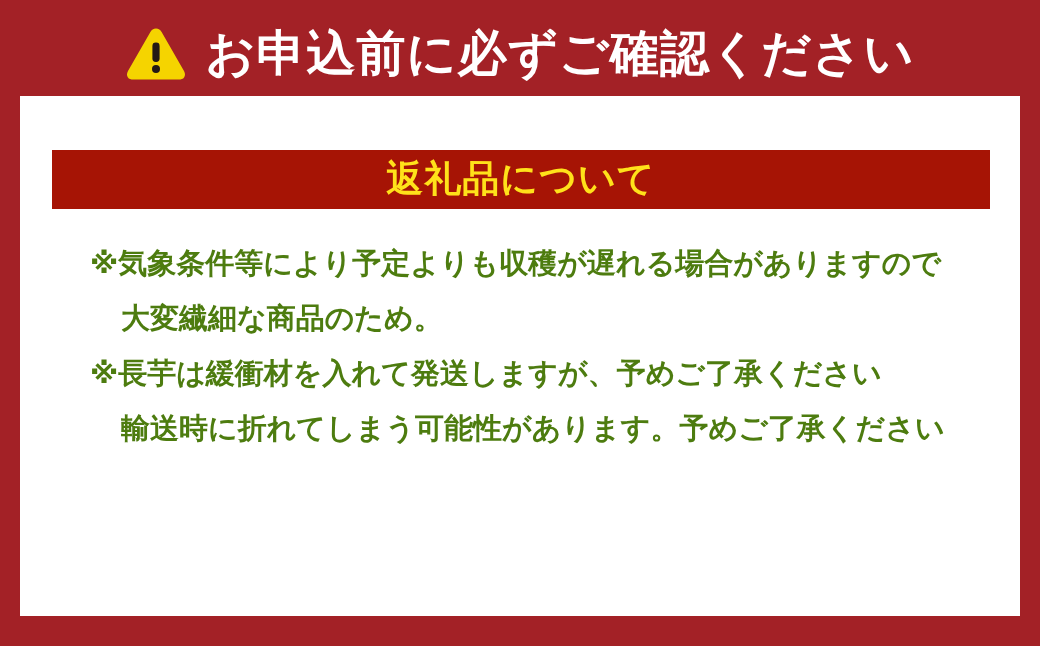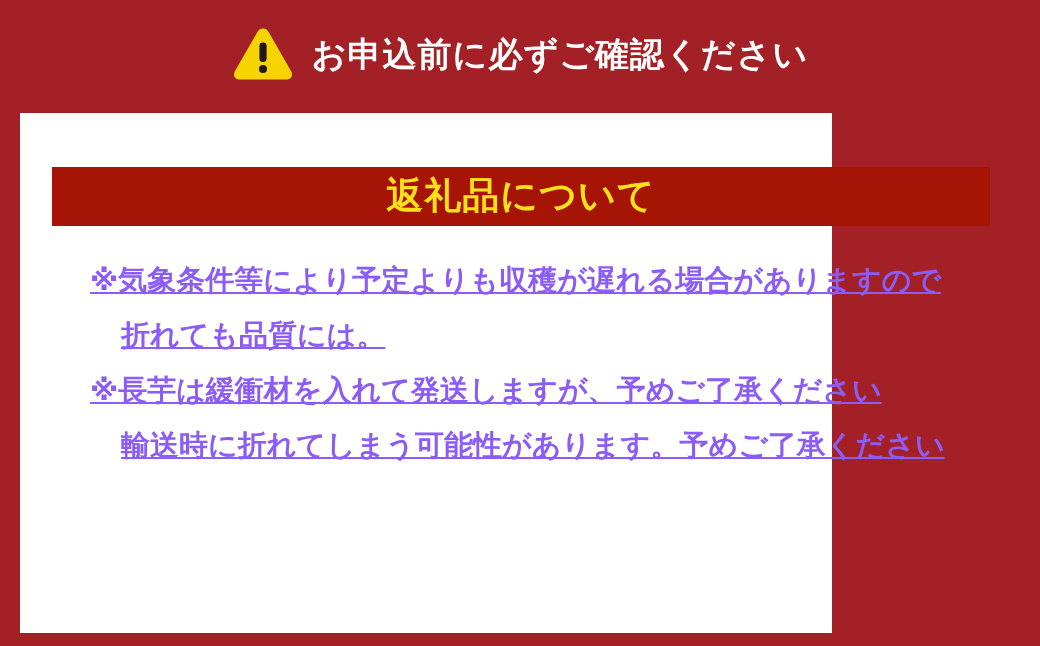--- a/index.html
+++ b/index.html
@@ -43,33 +43,33 @@
 
   .warn-icon {
     width: 62px;
     height: 58px;
     flex: 0 0 auto;
     display: block;
   }
 
   .header-title {
     color: #ffffff;
-    font-size: 34px;
+    font-size: 49px;
     font-weight: bold;
     letter-spacing: 1px;
     line-height: 1;
     white-space: nowrap;
   }
 
   
   .card {
     position: absolute;
     left: 20px;
-    top: 113px;
-    width: 812px;
+    top: 96px;
+    width: 1000px;
     height: 520px;
     background: #ffffff;
     box-sizing: border-box;
   }
 
   
   .section-banner {
     position: absolute;
     left: 32px;
     top: 54px;
@@ -100,27 +100,26 @@
     width: 890px;
     box-sizing: border-box;
   }
 
   .note {
     margin: 0;
     padding: 0;
   }
 
   .note-line {
-    color: #8b5cf6;
+    color: #4d7c0f;
     font-size: 29px;
     font-weight: bold;
     line-height: 55px;
     white-space: nowrap;
     letter-spacing: 0px;
-    text-decoration: underline;
   }
 
   .note-line.indent {
     padding-left: 31px;
   }
 </style>
 </head>
 <body>
 
 <div class="page">
@@ -139,21 +138,21 @@
   <div class="card">
 
     <div class="section-banner">
       <div class="section-banner-title">返礼品について</div>
     </div>
 
     <div class="body-text">
 
       <div class="note">
         <div class="note-line">※気象条件等により予定よりも収穫が遅れる場合がありますので</div>
-        <div class="note-line indent">折れても品質には。</div>
+        <div class="note-line indent">大変繊細な商品のため。</div>
       </div>
 
       <div class="note">
         <div class="note-line">※長芋は緩衝材を入れて発送しますが、予めご了承ください</div>
         <div class="note-line indent">輸送時に折れてしまう可能性があります。予めご了承ください</div>
       </div>
 
     </div>
   </div>
 

